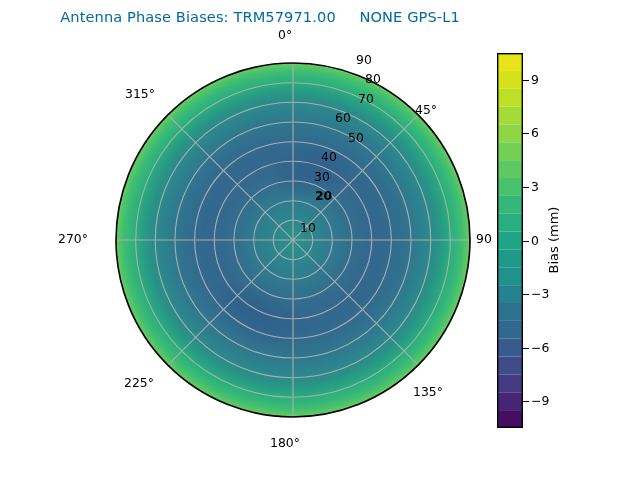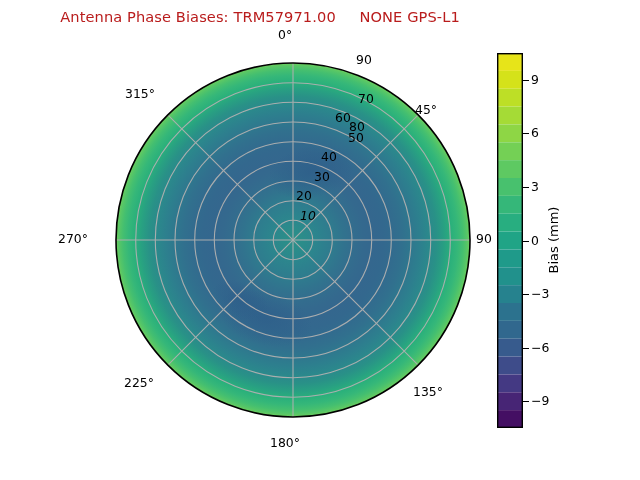--- a/index.html
+++ b/index.html
@@ -17,21 +17,21 @@
   }
 
   
   #title {
     position: absolute;
     left: 0;
     top: 8px;
     width: 520px;
     text-align: center;
     font-size: 14.6px;
-    color: #b91c1c;
+    color: #0369a1;
     white-space: pre;
     letter-spacing: 0.1px;
   }
 
   
   #polar-wrap {
     position: absolute;
     left: 115px;
     top: 62px;
     width: 356px;
@@ -187,28 +187,28 @@
 
     <div class="ang-label" style="left:163px; top:-33px;">0°</div>
     <div class="ang-label" style="left:300px; top:26px;margin-top:16px;">45°</div>
     <div class="ang-label" style="left:361px; top:171px;">90</div>
     <div class="ang-label" style="left:298px; top:324px;">135°</div>
     <div class="ang-label" style="left:155px; top:375px;">180°</div>
     <div class="ang-label" style="left:9px; top:315px;">225°</div>
     <div class="ang-label" style="left:-57px; top:171px;">270°</div>
     <div class="ang-label" style="left:10px; top:26px;">315°</div>
 
-    <div class="rad-label" style="left:185px; top:148px;font-style:italic;">10</div>
-    <div class="rad-label" style="left:181px; top:128px;">20</div>
+    <div class="rad-label" style="left:185px; top:160px;">10</div>
+    <div class="rad-label" style="left:200px; top:128px;font-weight:bold;">20</div>
     <div class="rad-label" style="left:199px; top:109px;">30</div>
     <div class="rad-label" style="left:206px; top:89px;">40</div>
     <div class="rad-label" style="left:213px; top:70px;margin-left:20px;">50</div>
     <div class="rad-label" style="left:220px; top:50px;text-align:center;">60</div>
     <div class="rad-label" style="left:243px; top:31px;">70</div>
-    <div class="rad-label" style="left:234px; top:11px;margin-top:48px;">80</div>
+    <div class="rad-label" style="left:250px; top:11px;">80</div>
     <div class="rad-label" style="left:241px; top:-8px;">90</div>
   </div>
 
   <div id="cbar-wrap">
     <svg id="cbar-svg" viewBox="0 0 26 375" preserveAspectRatio="none">
       <g>
         <rect x="0" y="0.00" width="26" height="17.86" fill="#e7e419"></rect>
         <rect x="0" y="17.86" width="26" height="17.86" fill="#d5e21a"></rect>
         <rect x="0" y="35.71" width="26" height="17.86" fill="#bddf26"></rect>
         <rect x="0" y="53.57" width="26" height="17.86" fill="#a5db36"></rect>

